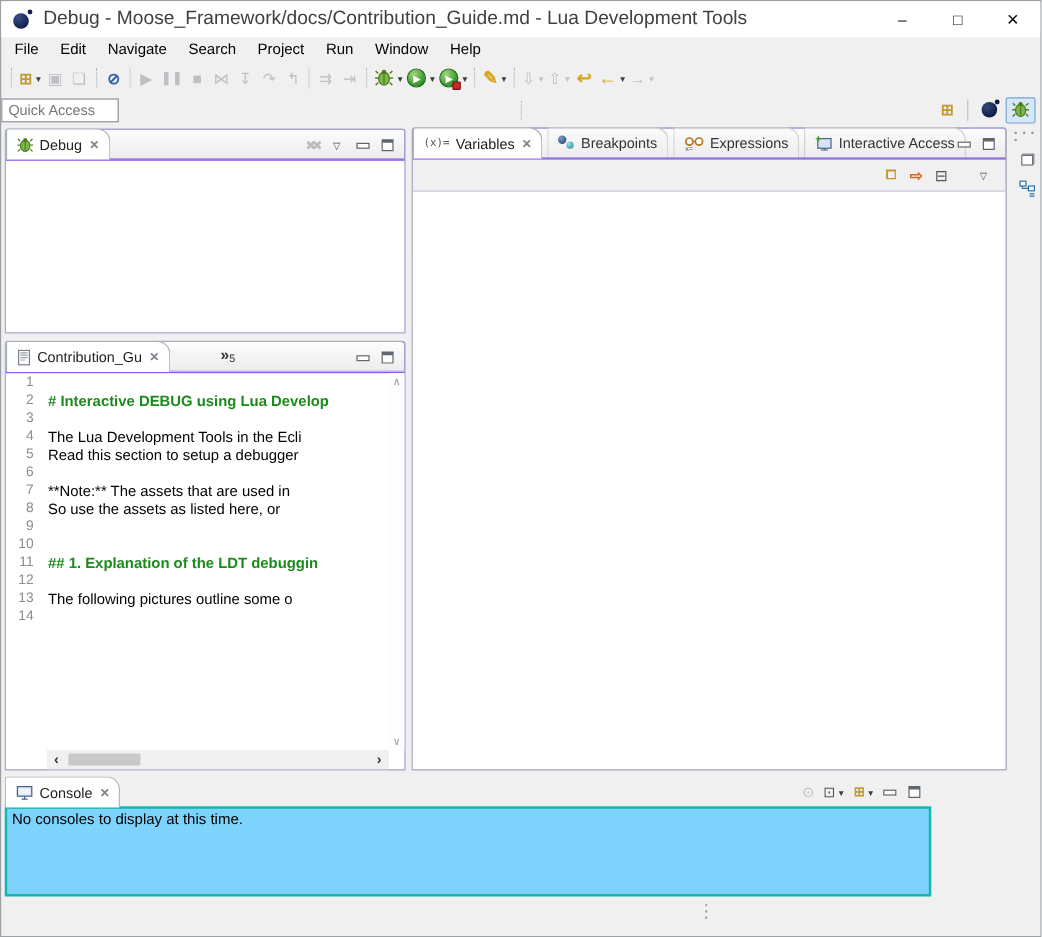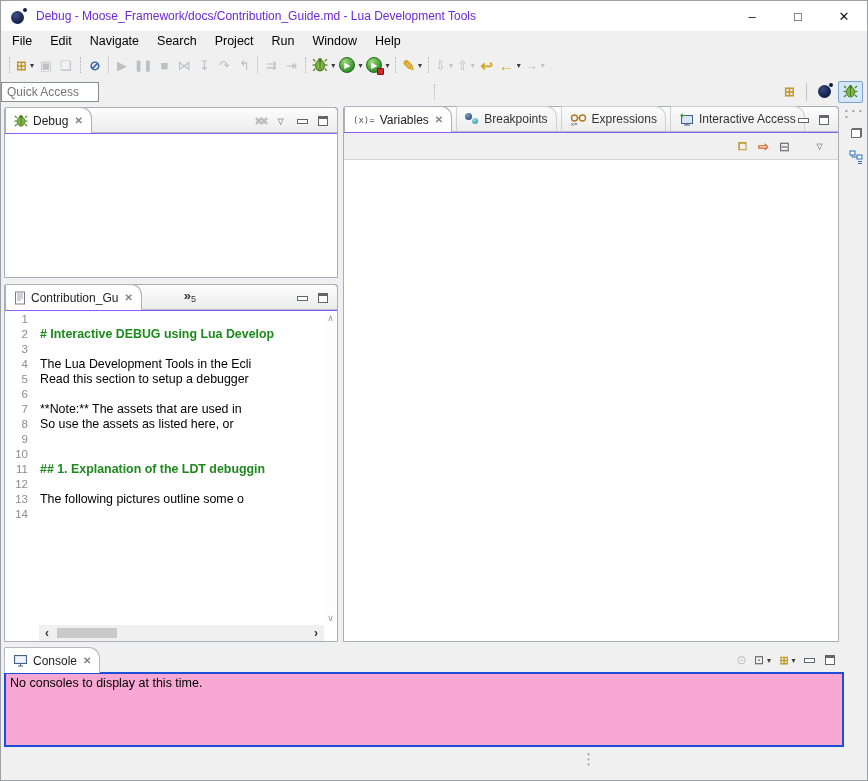--- a/index.html
+++ b/index.html
@@ -4,21 +4,21 @@
 <style>
   *{margin:0;padding:0;box-sizing:border-box;font-family:"Liberation Sans",sans-serif}
   html,body{background:#e8e8e8}
   .app{position:relative;width:868px;height:781px;background:#f0f0f0;border:1px solid #9aa0a6;overflow:hidden}
 
   
   .titlebar{position:absolute;top:0;left:0;right:0;height:30px;background:#fff;display:flex;align-items:center}
   .appicon{width:16px;height:16px;margin:0 9px 0 10px;position:relative;flex:none}
   .appicon .ball{width:13px;height:13px;border-radius:50%;background:radial-gradient(circle at 35% 30%,#3c4f86,#141f4b 72%);position:absolute;left:0;bottom:0}
   .appicon .sat{width:4px;height:4px;border-radius:50%;background:#141f4b;position:absolute;right:0;top:0}
-  .title{font-size:12px;color:#6d28d9;white-space:nowrap}
+  .title{font-size:16px;color:#404040;white-space:nowrap}
   .wbtns{margin-left:auto;display:flex}
   .wbtn{width:46px;height:30px;display:flex;align-items:center;justify-content:center;font-size:13px;color:#111}
 
   
   .menubar{position:absolute;top:30px;left:0;right:0;height:20px;display:flex;align-items:center;padding-left:2px}
   .mitem{padding:2px 9px;font-size:12.5px;color:#000}
 
   
   .toolbar{position:absolute;top:50px;left:0;right:0;height:28px;display:flex;align-items:center;padding-left:4px}
   .tbtn{height:22px;min-width:20px;padding:0 2px;display:flex;align-items:center;justify-content:center;position:relative}
@@ -92,21 +92,21 @@
   
   .rstrip{position:absolute;display:flex;flex-direction:column;align-items:center}
   .rdots{color:#9a9a9a;font-size:8px;letter-spacing:1px;line-height:6px;margin:2px 0 8px}
   .restore{width:11px;height:10px;position:relative;margin-bottom:12px}
   .restore::before{content:"";position:absolute;right:0;top:0;width:8px;height:7px;border:1px solid #6a6f76;background:#fff}
   .restore::after{content:"";position:absolute;left:0;bottom:0;width:8px;height:7px;border:1px solid #6a6f76;background:#fff}
 
   
   .cpanel{position:absolute;background:transparent}
   .chead{position:relative;height:25px;display:flex;align-items:flex-end}
-  .cbody{position:absolute;left:0;right:0;top:25px;bottom:0;background:#f9a8d4;border:2px solid #1d4ed8}
+  .cbody{position:absolute;left:0;right:0;top:25px;bottom:0;background:#7dd3fc;border:2px solid #14b8a6}
   .cmsg{font-size:12.5px;color:#000;padding:2px 4px}
 
   
   .statusbar{position:absolute;left:0;right:0;bottom:0;height:34px}
   .sdots{position:absolute;left:580px;top:4px;color:#9a9a9a;font-size:15px}
 </style>
 </head>
 <body>
 
 <div class="app">
@@ -432,21 +432,21 @@
       </div>
       <div class="hscroll">
         <span class="harrow">‹</span>
         <span class="hthumb"></span>
         <span class="hsp"></span>
         <span class="harrow">›</span>
       </div>
     </div>
   </div>
 
-  <div class="cpanel" style="left:3px;top:646px;width:840px;height:100px">
+  <div class="cpanel" style="left:3px;top:646px;width:772px;height:100px">
     <div class="chead">
       <span class="tab active" style="border-color:#b4b9c1">
         <span class="tabico">
           <svg width="15" height="13" viewBox="0 0 15 13">
               <rect x="1.5" y="1.5" width="12" height="8" fill="#d7e4f2" stroke="#44618a"></rect>
               <rect x="3" y="3" width="9" height="5" fill="#eef4fa"></rect>
               <line x1="5" y1="12" x2="10" y2="12" stroke="#44618a"></line>
               <line x1="7.5" y1="9.5" x2="7.5" y2="12" stroke="#44618a"></line>
             </svg>
         </span>

